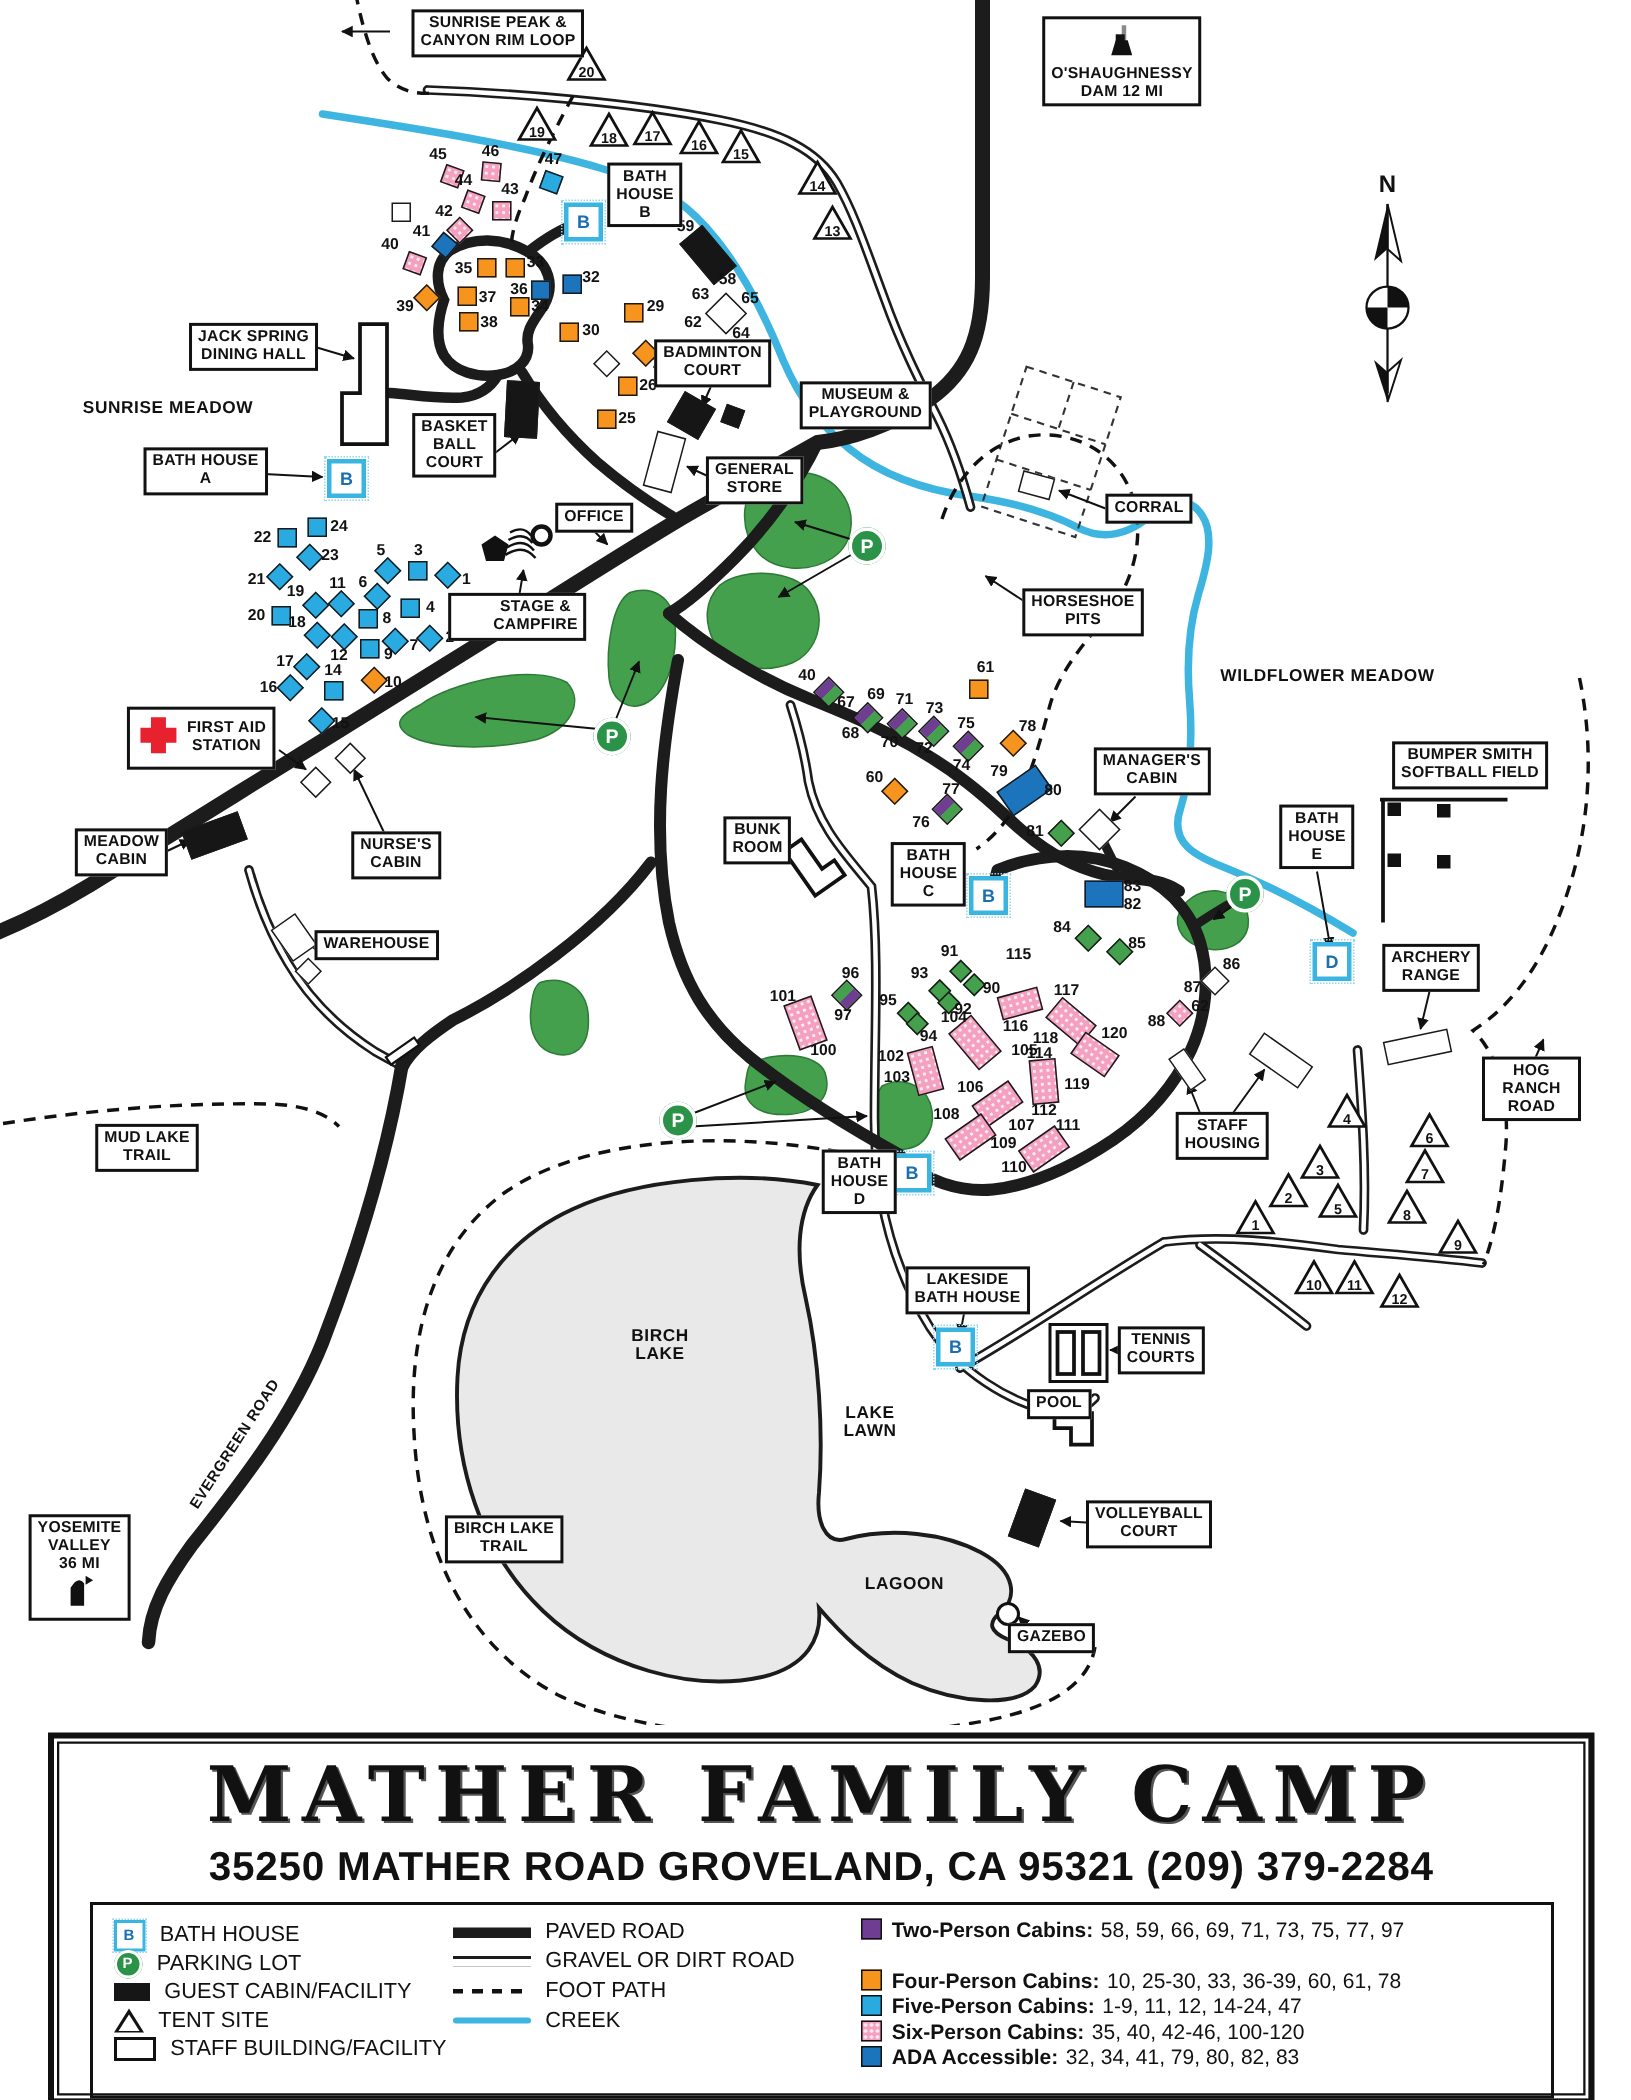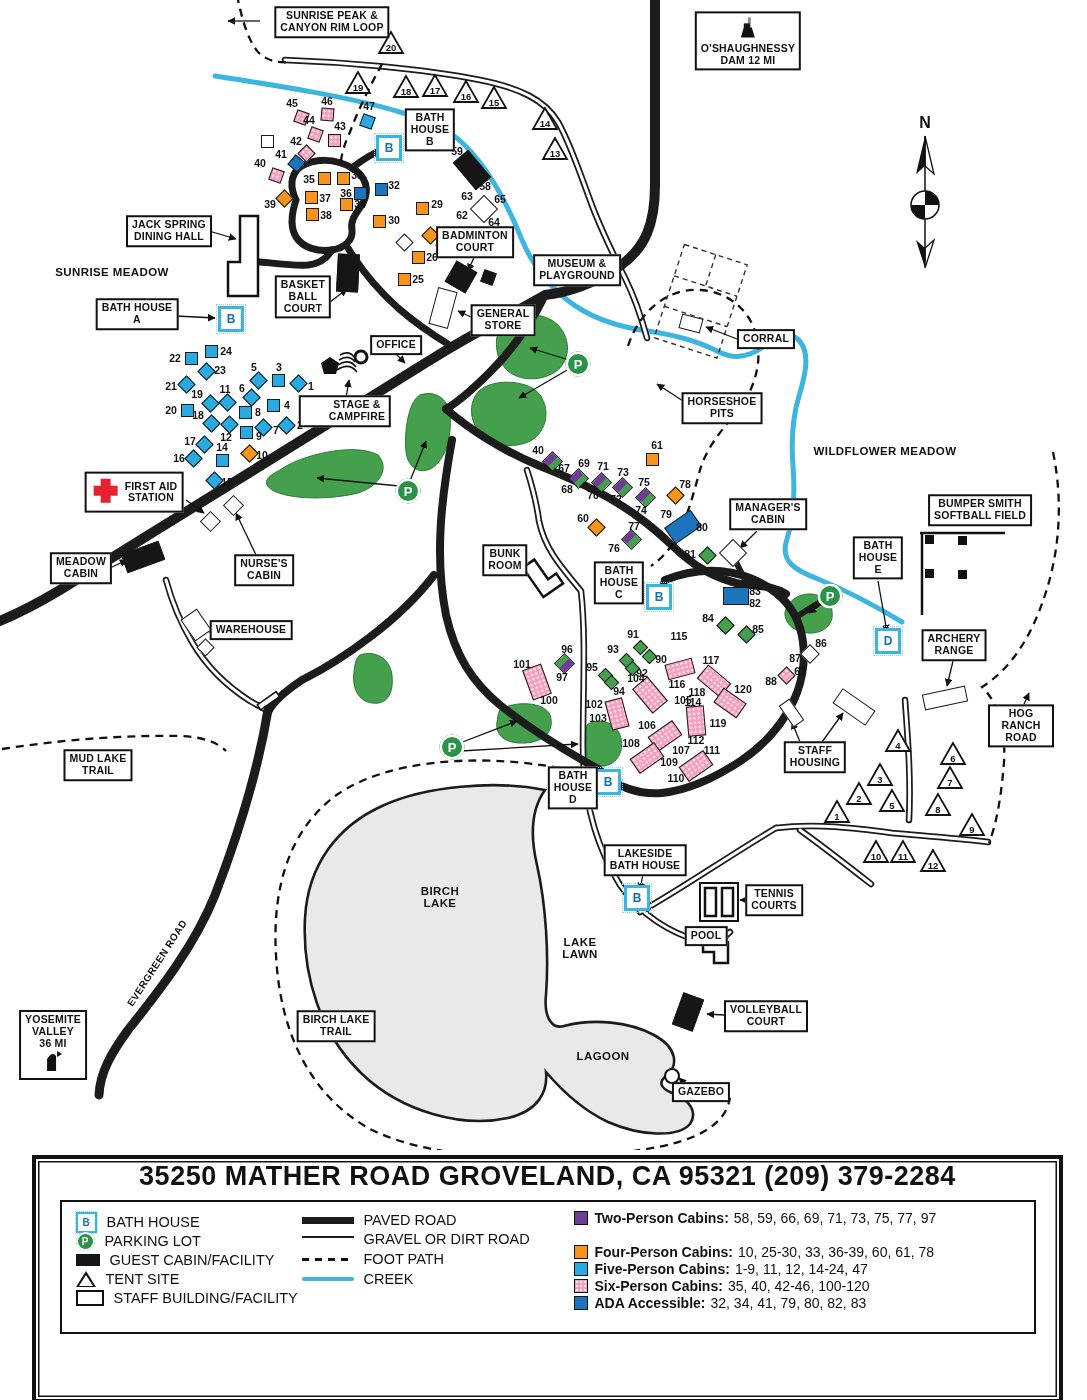--- a/index.html
+++ b/index.html
@@ -575,20 +575,21 @@
       <div class="mtext" style="left: 440px; top: 897px;">BIRCH
 LAKE</div>
       <div class="mtext" style="left: 580px; top: 948px;">LAKE
 LAWN</div>
       <div class="mtext" style="left: 603px; top: 1056px;">LAGOON</div>
       <div class="mtext" style="left: 157px; top: 963px; font-size: 10px; transform: translate(-50%, -50%) rotate(-57deg);">EVERGREEN ROAD</div>
     </div>
 </div>
 
 <div id="banner">
+  <div id="title">MATHER FAMILY CAMP</div>
   <div id="address">35250 MATHER ROAD GROVELAND, CA 95321 (209) 379-2284</div>
   <div id="legendbox">
       <div class="lg-row" style="left: 14px; top: 20px;">
         <span style="display:inline-flex;width:17px;height:17px;background:#fff;border:2.5px solid #3ab5e2;outline:1px dotted #8fd8f0;color:#1a6fb0;font-weight:bold;font-size:10px;align-items:center;justify-content:center">B</span>
         <span class="lg-label">BATH HOUSE</span>
       </div>
       <div class="lg-row" style="left: 14px; top: 39px;">
         <span style="display:inline-flex;width:19px;height:19px;border-radius:50%;background:#2b9348;box-shadow:inset 0 0 0 2px #fff;color:#fff;font-weight:bold;font-size:10px;align-items:center;justify-content:center">P</span>
         <span class="lg-label">PARKING LOT</span>
       </div>

